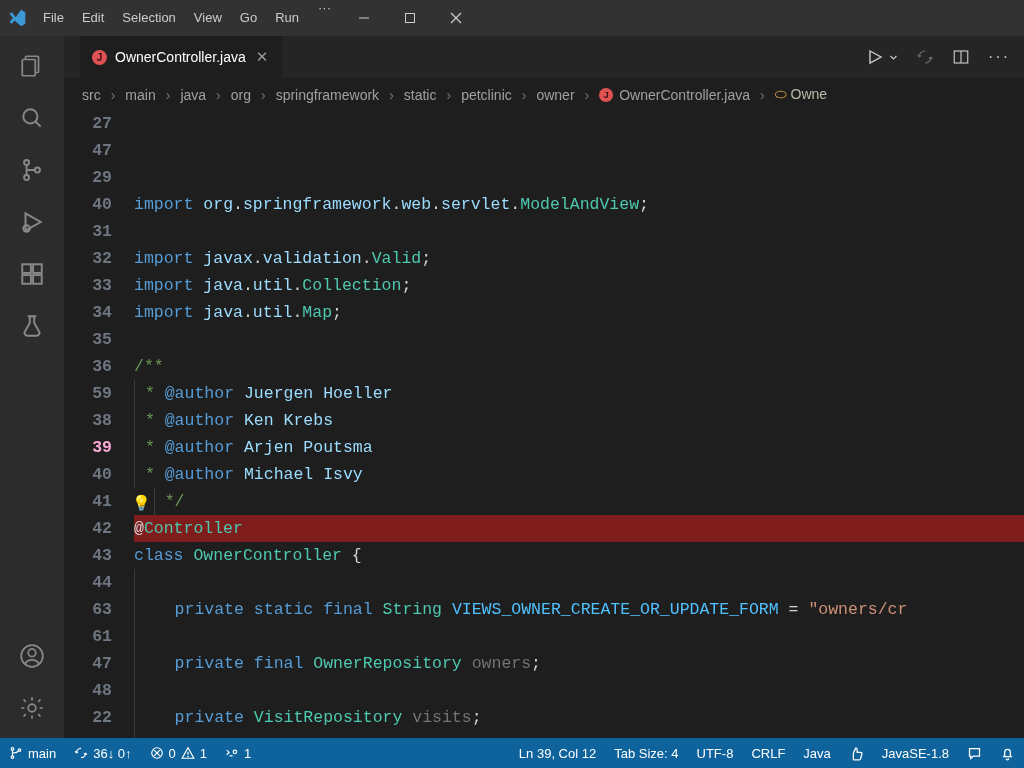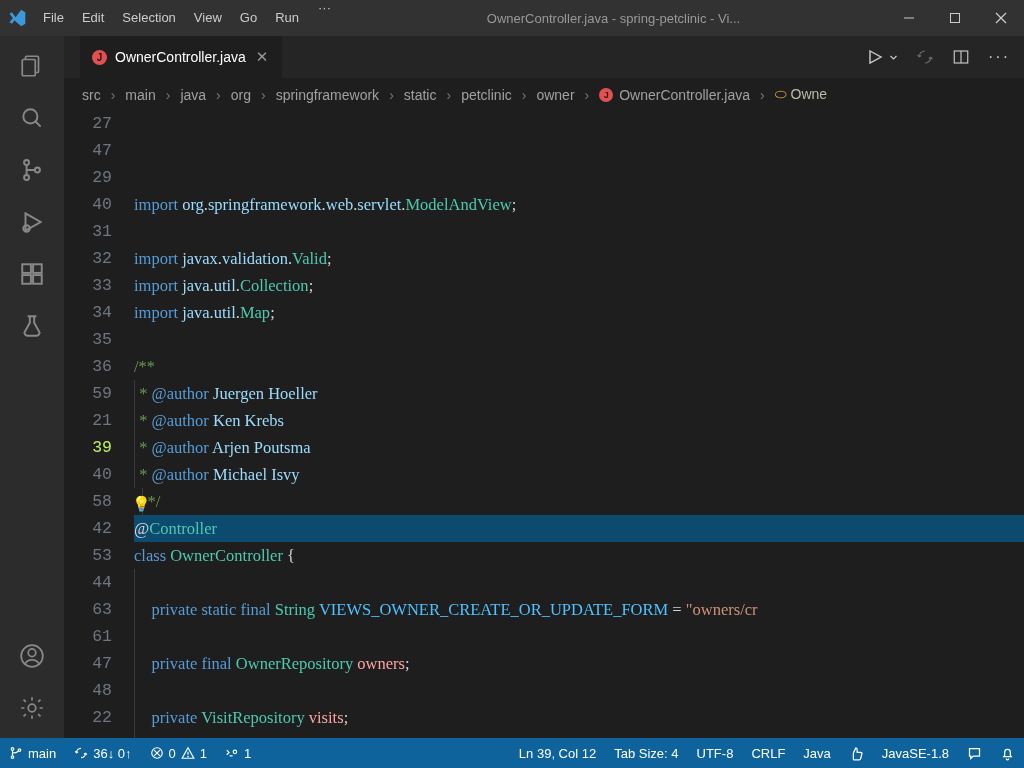--- a/index.html
+++ b/index.html
@@ -24,39 +24,39 @@
   .tab .close{color:#999; font-size:15px; padding:0 2px;}
   .tabs-row .spacer{flex:1;}
   .tab-actions{display:flex; gap:18px; align-items:center; padding-right:14px; color:#bbb;}
   .breadcrumbs{height:32px; display:flex; align-items:center; gap:10px; padding-left:18px; font-size:14px; color:#a0a0a0; background:#1e1e1e; border-top:1px solid #1e1e1e; overflow:hidden; white-space:nowrap;}
   .breadcrumbs .sep{color:#777;}
   .crumb{color:#a0a0a0;}
   .crumb-file{display:inline-flex;align-items:center;gap:6px;}
   .crumb-sym{color:#bba;}
   .sym-icon{color:#e8ab3f;}
   .editor{flex:1; display:flex; font-family: Consolas, "Courier New", monospace; font-size:16.5px; line-height:27px; overflow:hidden; position:relative;}
-  .gutter{width:70px; text-align:right; color:#6e7681; padding-right:22px; user-select:none;}
+  .gutter{width:70px; text-align:right; color:#6e7681; padding-right:22px; user-select:none;font-weight:bold;}
   .gutter .ln{height:27px;}
-  .gutter .ln.cur{color:#bef264;}
-  .code{flex:1; color:#d4d4d4; white-space:pre; position:relative; overflow:hidden;font-family:Liberation Serif, serif;}
+  .gutter .ln.cur{color:#f9a8d4;}
+  .code{flex:1; color:#d4d4d4; white-space:pre; position:relative; overflow:hidden;}
   .codeline{height:27px;}
-  .codeline.hl{background:#0c4a6e;}
+  .codeline.hl{background:#7f1d1d;}
   .lightbulb{position:absolute; left:-2px; color:#ffcc00; font-size:15px;}
   .indent{display:inline-block;border-left:1px solid #3b3b3b;height:27px;vertical-align:top;width:0;margin-right:0;}
   
   .kw{color:#569cd6;}
   .pk2{color:#9cdcfe;}
   .punc{color:#d4d4d4;}
   .doc{color:#6a9955;}
   .tag{color:#569cd6;}
   .author{color:#9cdcfe;}
   .type{color:#4ec9b0;}
   .str{color:#ce9178;}
   .const{color:#4fc1ff;}
-  .var{color:#fca5a5;margin-top:28px;}
+  .var{color:#737373;margin-top:28px;}
   .statusbar{height:30px; background:#0e639c; display:flex; align-items:center; font-size:13px; color:#fff;}
   .statusbar .sb-item{padding:0 9px; height:30px; display:flex; align-items:center; gap:5px; cursor:default;}
   .statusbar .spacer{flex:1;}
   svg{display:block;}
   .run-tri{display:inline-flex;align-items:center;gap:6px;}
   .scrollbar-stub{position:absolute;right:0;top:0;width:14px;height:100%;background:transparent;}
 </style>
 </head>
 <body>
 
@@ -68,21 +68,20 @@
   </div>
   <div class="menu">
     <div class="menu-item">File</div>
     <div class="menu-item">Edit</div>
     <div class="menu-item">Selection</div>
     <div class="menu-item">View</div>
     <div class="menu-item">Go</div>
     <div class="menu-item">Run</div>
     <div class="ellipsis">···</div>
   </div>
-  <div class="title">OwnerController.java - spring-petclinic - Vi...</div>
   <div class="win-controls">
     <div class="win-btn">
         <svg width="12" height="12">
           <line x1="1" y1="6" x2="11" y2="6" stroke="#ccc" stroke-width="1"></line>
         </svg>
       </div>
     <div class="win-btn">
         <svg width="12" height="12">
           <rect x="1.5" y="1.5" width="9" height="9" fill="none" stroke="#ccc" stroke-width="1"></rect>
         </svg>
@@ -220,26 +219,26 @@
           <div class="ln">47</div>
           <div class="ln">29</div>
           <div class="ln">40</div>
           <div class="ln">31</div>
           <div class="ln">32</div>
           <div class="ln">33</div>
           <div class="ln">34</div>
           <div class="ln">35</div>
           <div class="ln">36</div>
           <div class="ln">59</div>
-          <div class="ln">21</div>
+          <div class="ln">38</div>
           <div class="ln cur">39</div>
           <div class="ln">40</div>
-          <div class="ln">58</div>
+          <div class="ln">41</div>
           <div class="ln">42</div>
-          <div class="ln">53</div>
+          <div class="ln">43</div>
           <div class="ln">44</div>
           <div class="ln">63</div>
           <div class="ln">61</div>
           <div class="ln">47</div>
           <div class="ln">48</div>
           <div class="ln">22</div>
         </div>
       <div class="code" id="code">
         <div class="scrollbar-stub"></div>
       <div class="codeline" style="position: relative;"><span><span class="kw">import</span> <span class="pk2">org</span><span class="punc">.</span><span class="pk2">springframework</span><span class="punc">.</span><span class="pk2">web</span><span class="punc">.</span><span class="pk2">servlet</span><span class="punc">.</span><span class="type">ModelAndView</span><span class="punc">;</span></span></div><div class="codeline" style="position: relative;"><span></span></div><div class="codeline" style="position: relative;"><span><span class="kw">import</span> <span class="pk2">javax</span><span class="punc">.</span><span class="pk2">validation</span><span class="punc">.</span><span class="type">Valid</span><span class="punc">;</span></span></div><div class="codeline" style="position: relative;"><span><span class="kw">import</span> <span class="pk2">java</span><span class="punc">.</span><span class="pk2">util</span><span class="punc">.</span><span class="type">Collection</span><span class="punc">;</span></span></div><div class="codeline" style="position: relative;"><span><span class="kw">import</span> <span class="pk2">java</span><span class="punc">.</span><span class="pk2">util</span><span class="punc">.</span><span class="type">Map</span><span class="punc">;</span></span></div><div class="codeline" style="position: relative;"><span></span></div><div class="codeline" style="position: relative;"><span><span class="doc">/**</span></span></div><div class="codeline" style="position: relative;"><span><span class="indent"></span> <span class="doc">*</span> <span class="tag">@author</span> <span class="author">Juergen</span> <span class="author">Hoeller</span></span></div><div class="codeline" style="position: relative;"><span><span class="indent"></span> <span class="doc">*</span> <span class="tag">@author</span> <span class="author">Ken</span> <span class="author">Krebs</span></span></div><div class="codeline" style="position: relative;"><span><span class="indent"></span> <span class="doc">*</span> <span class="tag">@author</span> <span class="author">Arjen</span> <span class="author">Poutsma</span></span></div><div class="codeline" style="position: relative;"><span><span class="indent"></span> <span class="doc">*</span> <span class="tag">@author</span> <span class="author">Michael</span> <span class="author">Isvy</span></span></div><div class="codeline" style="position: relative;"><span class="lightbulb" style="top: 3px;">💡</span><span>  </span><span><span class="indent"></span> <span class="doc">*/</span></span></div><div class="codeline hl" style="position: relative;"><span><span class="punc">@</span><span class="type">Controller</span></span></div><div class="codeline" style="position: relative;"><span><span class="kw">class</span> <span class="type">OwnerController</span> <span class="punc">{</span></span></div><div class="codeline" style="position: relative;"><span><span class="indent"></span></span></div><div class="codeline" style="position: relative;"><span><span class="indent"></span>    <span class="kw">private</span> <span class="kw">static</span> <span class="kw">final</span> <span class="type">String</span> <span class="const">VIEWS_OWNER_CREATE_OR_UPDATE_FORM</span> <span class="punc">=</span> <span class="str">"owners/cr</span></span></div><div class="codeline" style="position: relative;"><span><span class="indent"></span></span></div><div class="codeline" style="position: relative;"><span><span class="indent"></span>    <span class="kw">private</span> <span class="kw">final</span> <span class="type">OwnerRepository</span> <span class="var">owners</span><span class="punc">;</span></span></div><div class="codeline" style="position: relative;"><span><span class="indent"></span></span></div><div class="codeline" style="position: relative;"><span><span class="indent"></span>    <span class="kw">private</span> <span class="type">VisitRepository</span> <span class="var">visits</span><span class="punc">;</span></span></div><div class="codeline" style="position: relative;"><span><span class="indent"></span></span></div></div>

